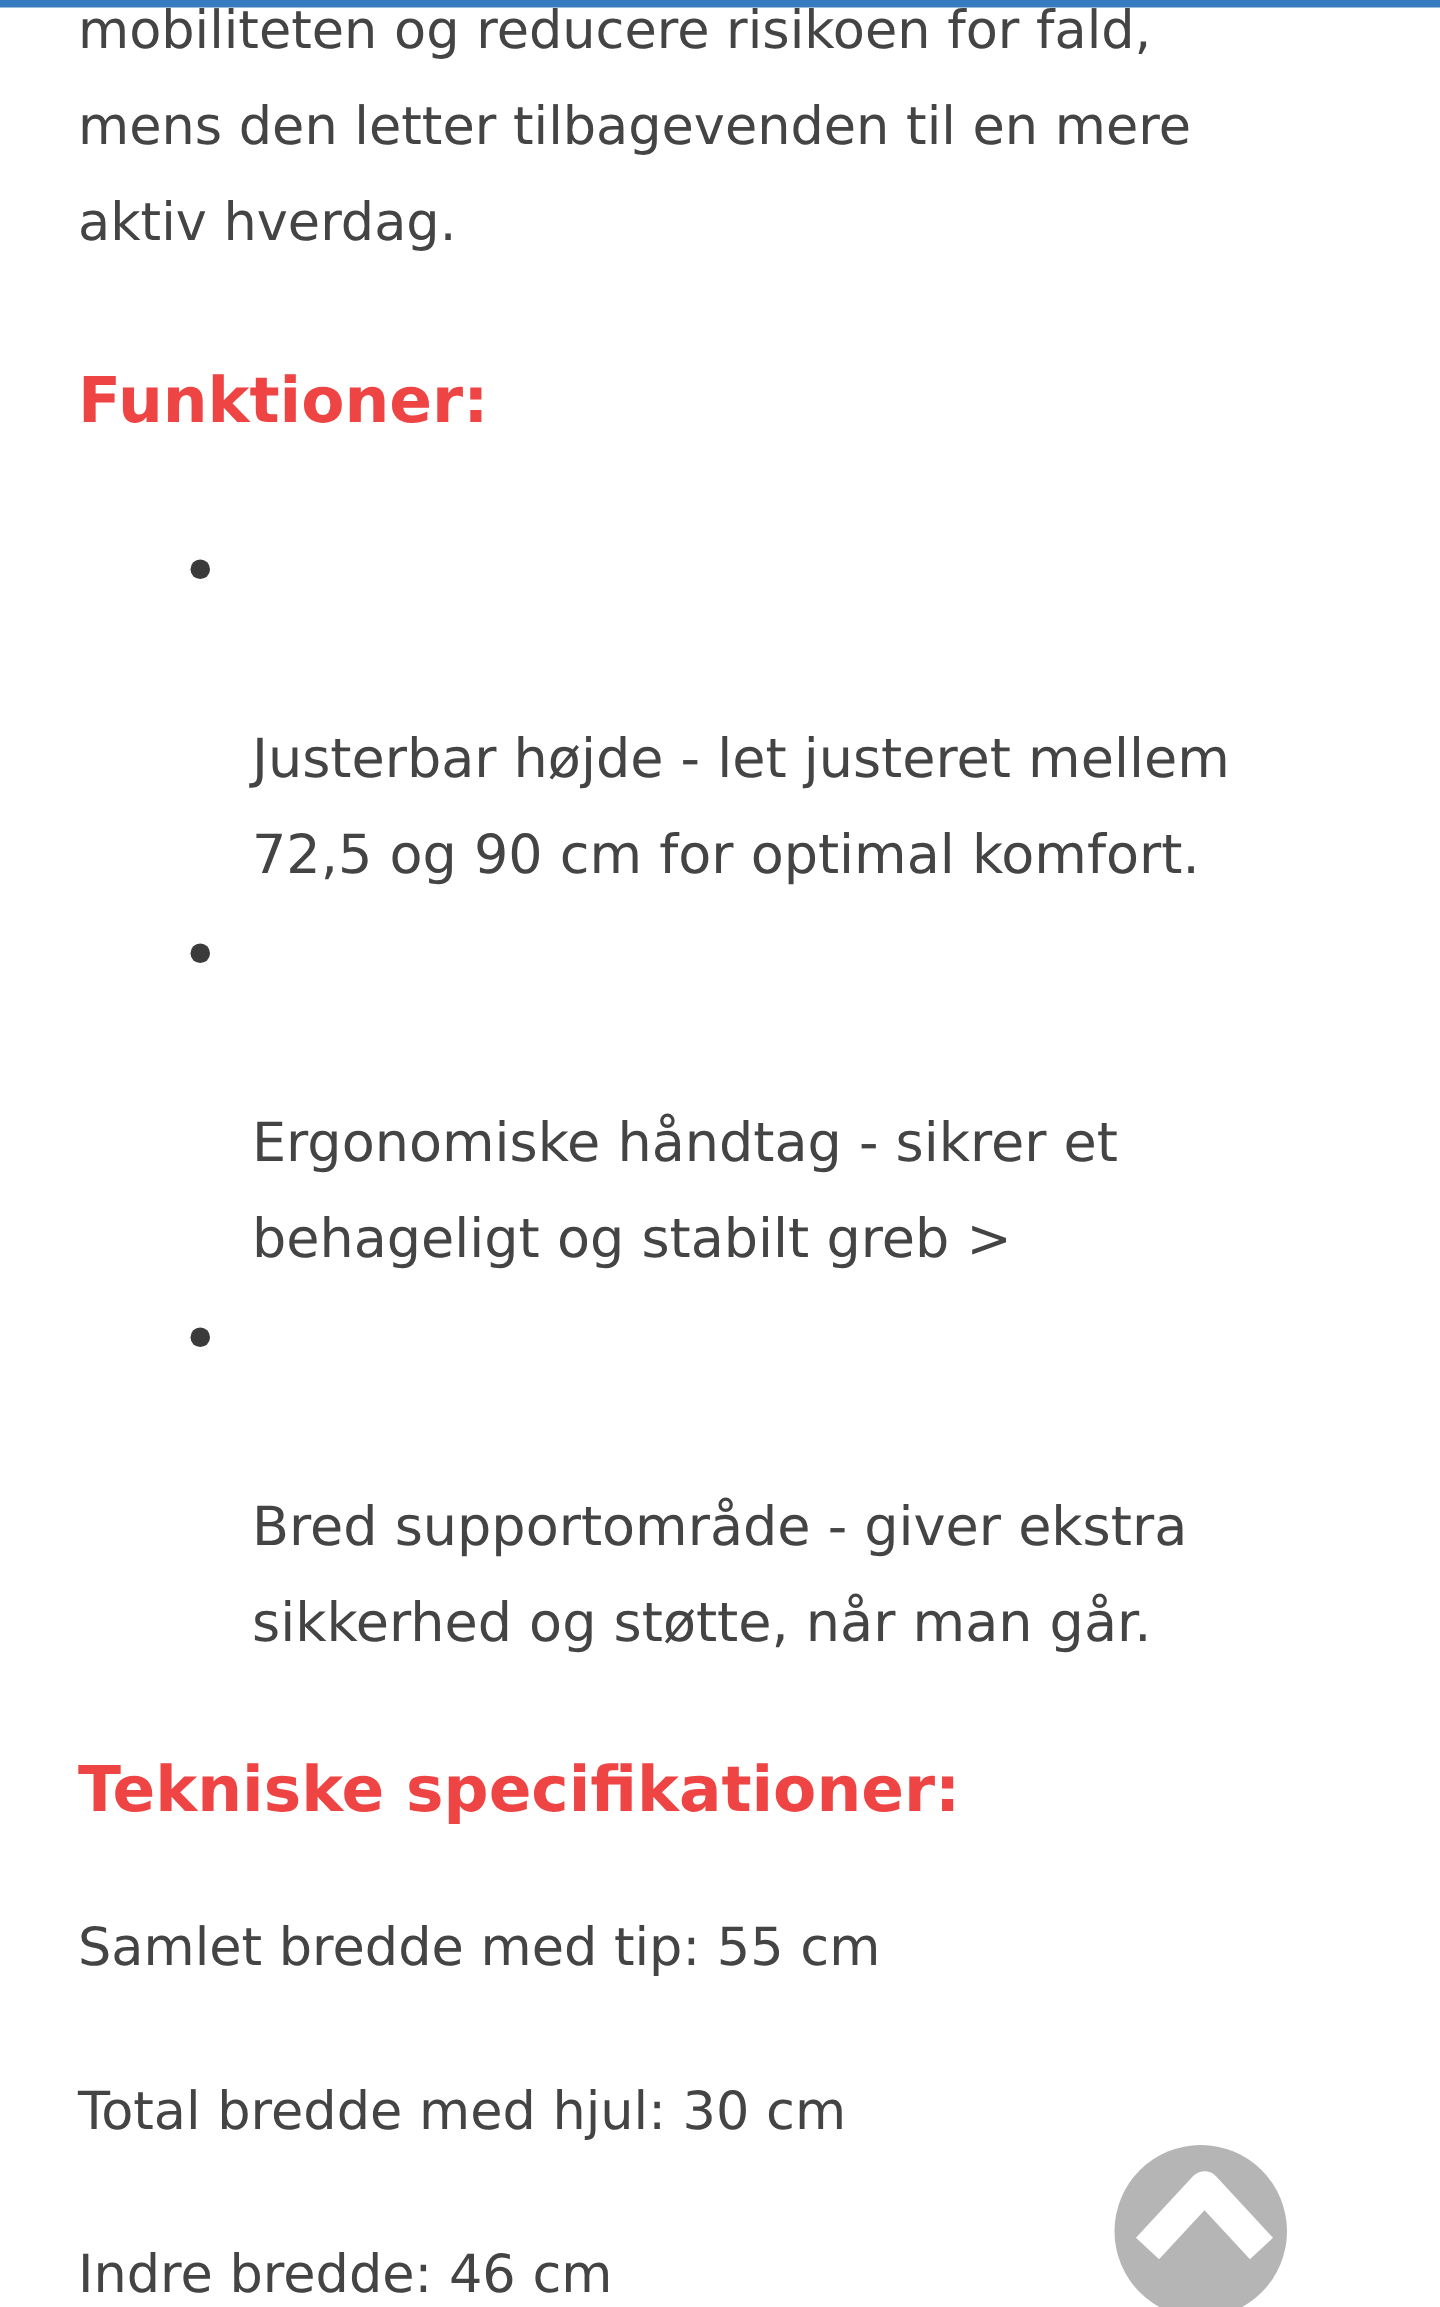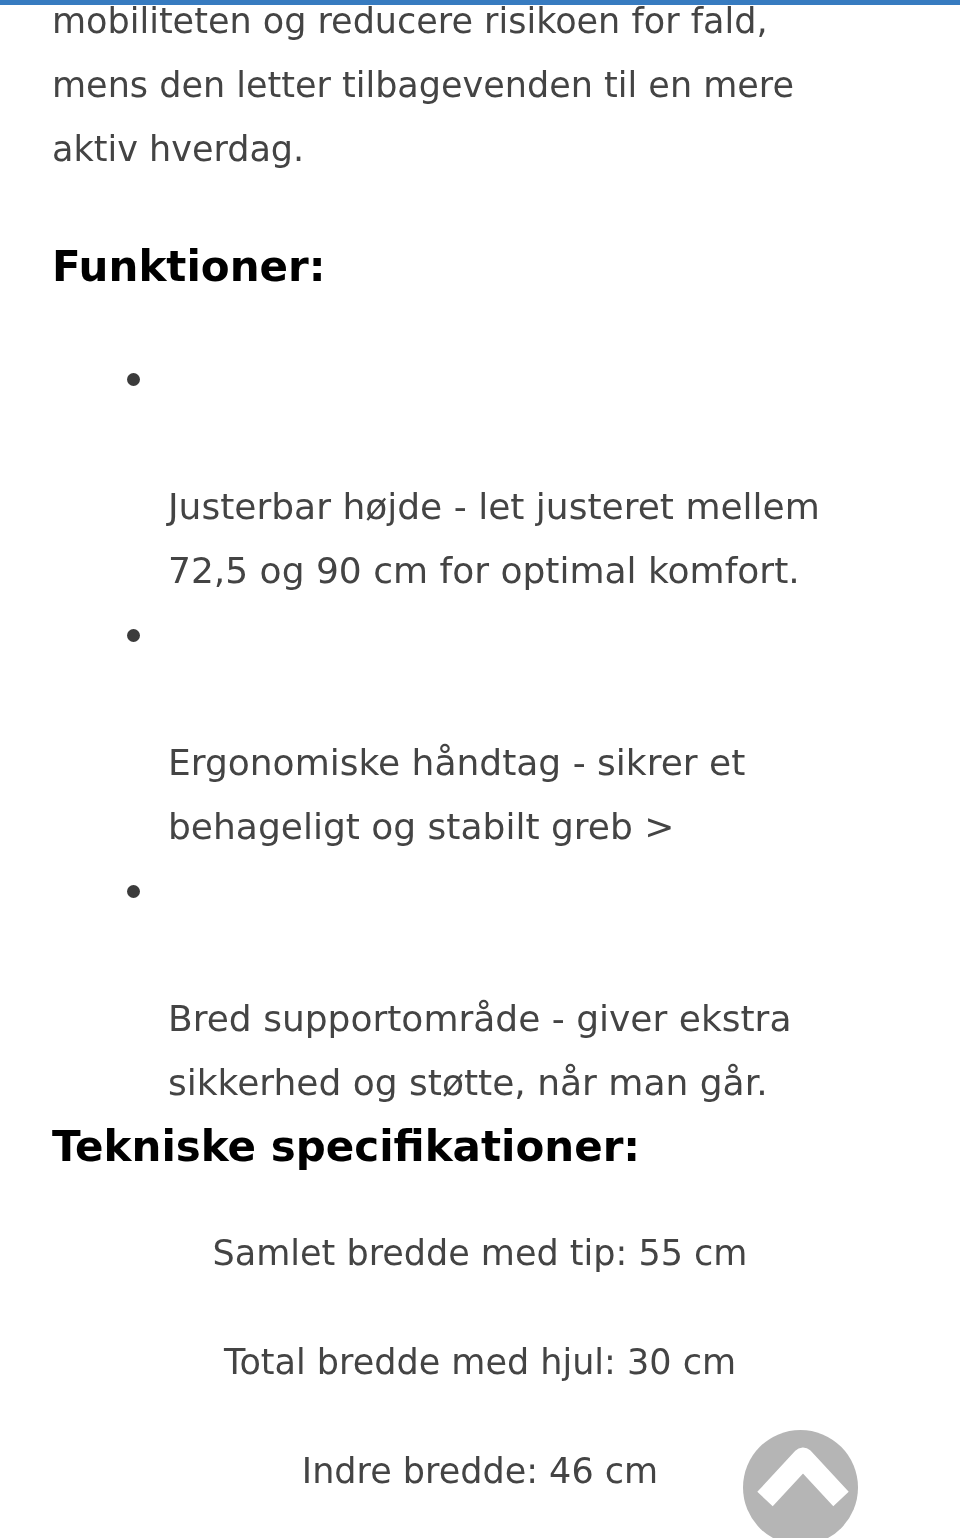--- a/index.html
+++ b/index.html
@@ -28,25 +28,25 @@
     color: #444444;
     letter-spacing: 0;
   }
   p.intro {
     margin: -16px 0 0 0;
   }
   h2.section-heading {
     font-size: 42px;
     line-height: 64px;
     font-weight: 700;
-    color: #000000;
+    color: #ef4444;
     margin: 0;
   }
   h2.features-heading { margin-top: 54px; }
-  h2.specs-heading { }
+  h2.specs-heading { margin-top: 46px; }
   ul.features-list {
     list-style: none;
     margin: 48px 0 0 0;
     padding: 0 0 0 116px;
   }
   ul.features-list li {
     position: relative;
     font-size: 36px;
     line-height: 64px;
     white-space: pre-line;
@@ -54,21 +54,20 @@
   }
   ul.features-list .dot {
     position: absolute;
     left: -41px; top: 26px;
     width: 13px; height: 13px;
     border-radius: 50%;
     background: #3b3b3b;
   }
   p.spec-line {
     margin: 0 0 45px 0;
-    text-align: center;
   }
   p.spec-first { margin-top: 42px; }
   .scroll-top {
     position: absolute;
     left: 743px; top: 1430px;
     width: 115px; height: 115px;
     border-radius: 50%;
     background: #b5b5b5;
     border: none;
     padding: 0;

